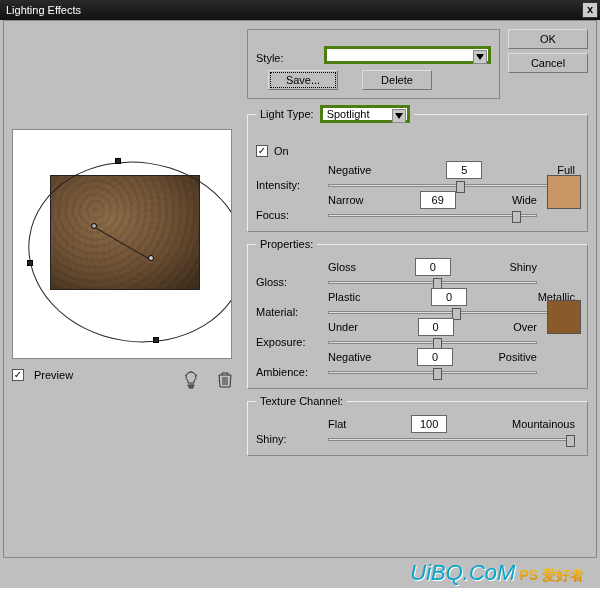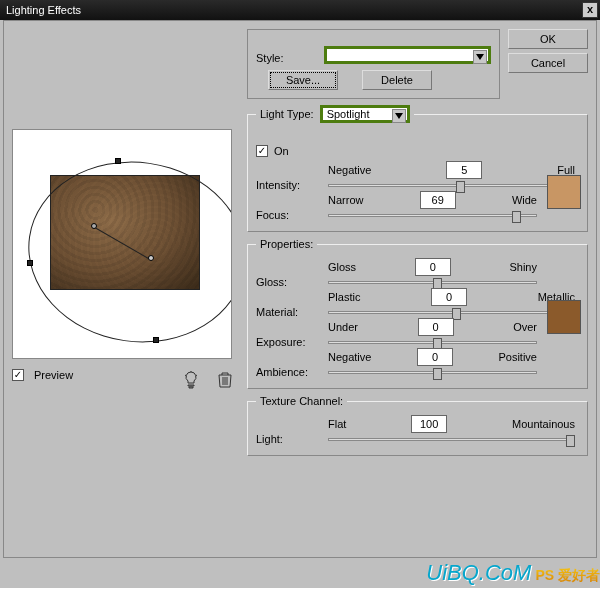--- a/index.html
+++ b/index.html
@@ -36,21 +36,21 @@
 .thumb { position: absolute; top: 0; width: 9px; height: 12px; background: #c0c0c0; border: 1px solid #555; cursor: pointer; }
 .swatch { width: 34px; height: 34px; border: 1px solid #555; cursor: pointer; }
 .preview-box { width: 220px; height: 230px; border: 1px solid #888; background: #fff; position: relative; overflow: hidden; }
 .texture { position: absolute; left: 37px; top: 45px; width: 150px; height: 115px; background: radial-gradient(ellipse 120px 90px at 40% 40%, #8b6a47 0%, #6b4e32 55%, #3e2d1b 100%); border: 1px solid #222; }
 .texture::after { content: ""; position: absolute; inset: 0; background: repeating-radial-gradient(circle at 30% 30%, rgba(0,0,0,0.07) 0 3px, transparent 3px 7px), repeating-radial-gradient(circle at 70% 60%, rgba(255,255,255,0.03) 0 2px, transparent 2px 6px); mix-blend-mode: overlay; }
 .ellipse { position: absolute; border: 1px solid #222; border-radius: 50%; }
 .handle { position: absolute; width: 6px; height: 6px; background: #aaa; border: 1px solid #000; border-radius: 50%; }
 .line { position: absolute; background: #222; }
 .preview-row { display: flex; margin-top: 10px; gap: 10px; }
 .icon-btn { width: 24px; height: 22px; display: flex; align-items: center; justify-content: center; }
-.bottom-wm { position: absolute; right: 0; bottom: 2px; display: flex; align-items: baseline; gap: 4px; }
+.bottom-wm { position: absolute; right: 16px; bottom: 2px; display: flex; align-items: baseline; gap: 4px; }
 .uib { font-family: Arial Black, sans-serif; font-size: 22px; font-style: italic; color: #06a6cc; text-shadow: 1px 1px 0 #fff; }
 .ps { font-size: 14px; font-weight: bold; background: linear-gradient(#f5c518,#d47b00); -webkit-background-clip: text; color: transparent; }
 </style>
 </head>
 <body>
 
 <div class="outer">
   <span class="watermark-cn">思缘设计论坛</span>
   <span class="watermark-top">WWW.MISSYUAN.COM</span>
 
@@ -223,21 +223,21 @@
                 </div>
             </div>
           </div>
         </fieldset>
 
         <fieldset>
           <legend style="display:flex; align-items:center; gap:6px;">
             <span>Texture Channel:</span>
           </legend>
           <div class="row">
-            <span class="lbl">Light:</span>
+            <span class="lbl">Shiny:</span>
             <div class="slider-group">
               <div class="slider-top">
                   <span>Flat</span>
                   <div class="num">100</div>
                   <span>Mountainous</span>
                 </div>
               <div class="range">
                   <div class="track"></div>
                   <div class="thumb" style="left:calc(100% - 9px)"></div>
                 </div>

